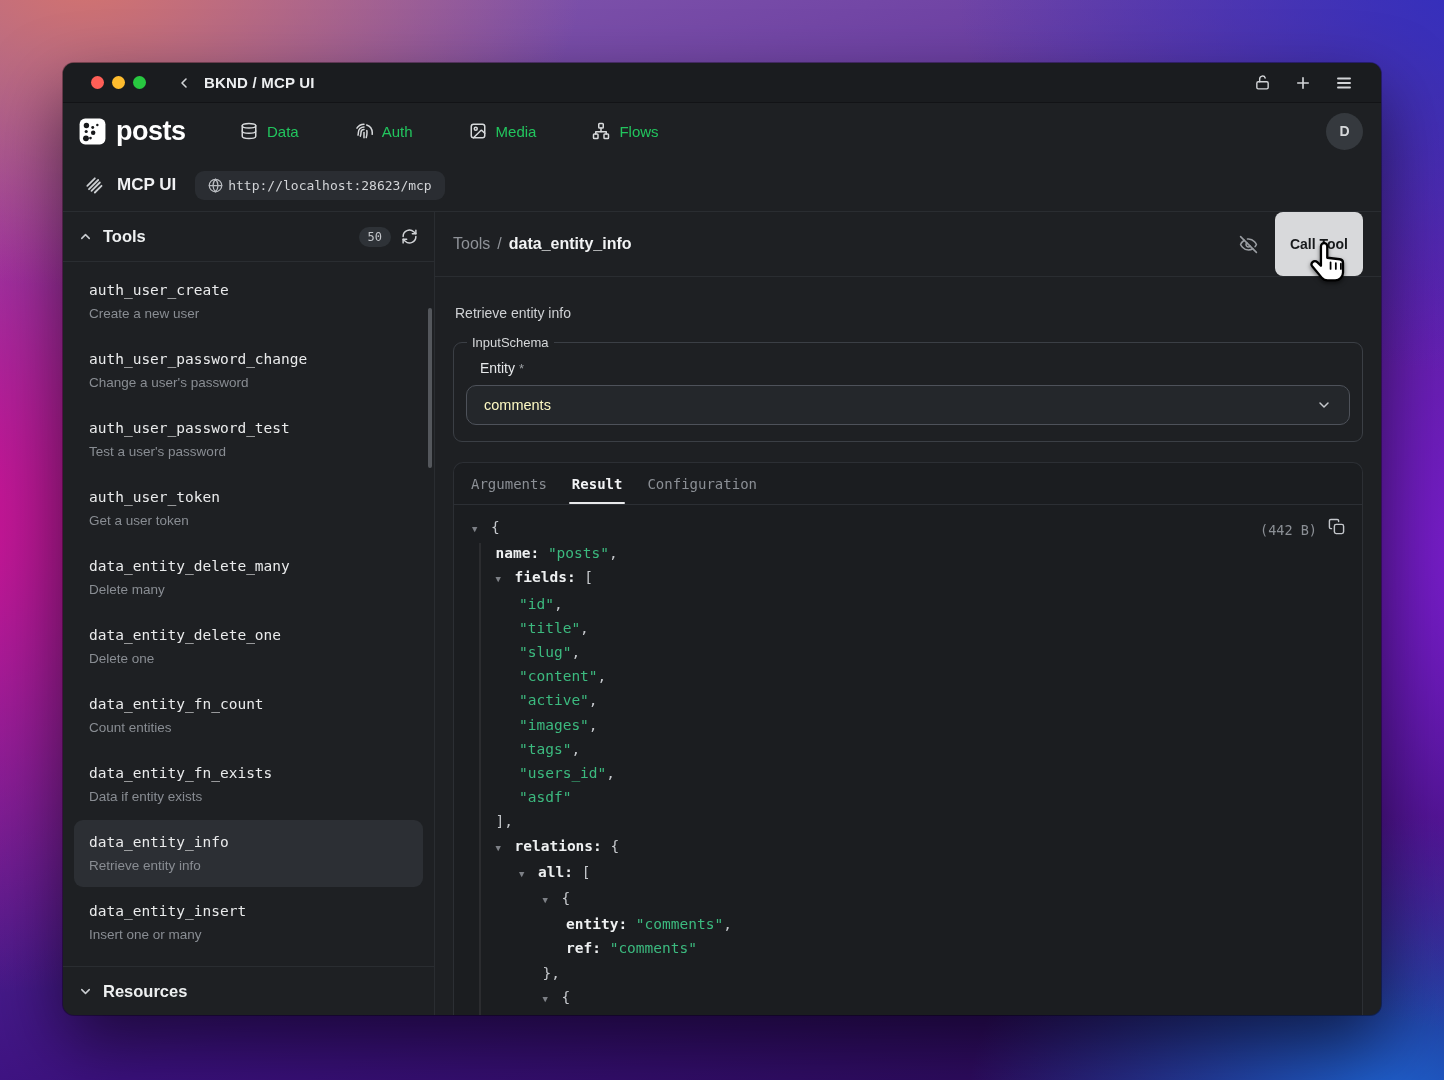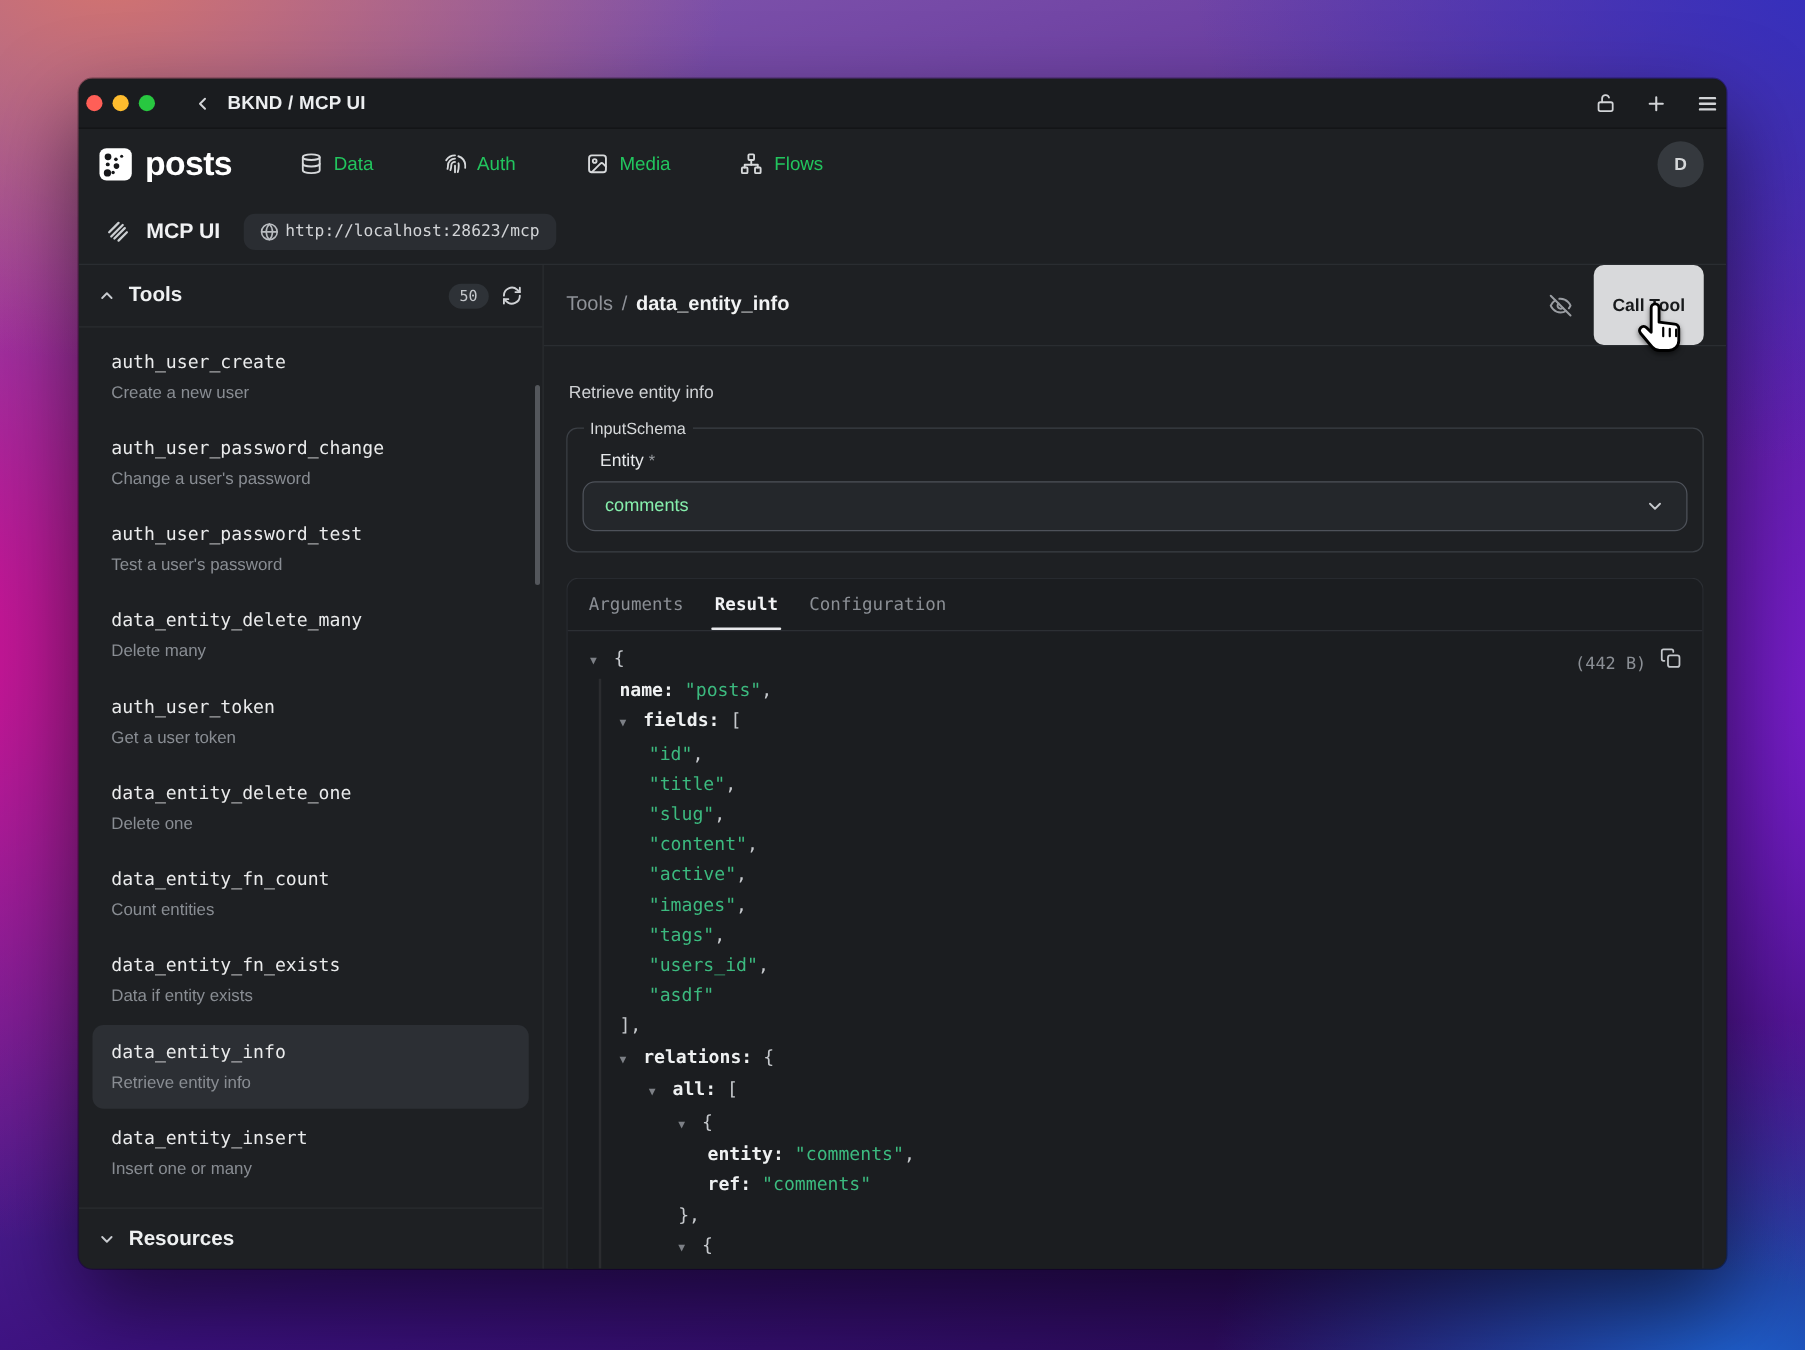--- a/index.html
+++ b/index.html
@@ -20,21 +20,21 @@
 
   .window{
     position:absolute; left:63px; top:63px; width:1318px; height:952px;
     background:#1e2023; border-radius:11px; overflow:hidden;
     box-shadow:0 30px 70px rgba(0,0,0,.55), 0 0 0 1px rgba(0,0,0,.35);
     display:flex; flex-direction:column;
   }
 
   
   .titlebar{ flex:0 0 40px; background:#1a1c1f; border-bottom:1px solid #121316;
-    display:flex; align-items:center; padding:0 6px; }
+    display:flex; align-items:center; padding:0 28px; }
   .traffic{ display:flex; gap:8px; }
   .tl{ width:13px; height:13px; border-radius:50%; }
   .back-btn{ margin-left:30px; display:flex; align-items:center; color:#d2d4d7; background:none; border:none; }
   .win-title{ margin-left:12px; font-size:15px; font-weight:700; color:#eceef0; letter-spacing:.2px; }
   .titlebar-right{ margin-left:auto; display:flex; align-items:center; gap:23px; color:#d2d4d7; }
   .titlebar-right svg{ display:block; }
 
   
   .navbar{ flex:0 0 56px; display:flex; align-items:center; padding:0 18px 0 16px; }
   .brand{ display:flex; align-items:center; gap:10px; width:161px; }
@@ -81,21 +81,21 @@
     padding:24px 15px; border-radius:8px; border:none; }
 
   .main-body{ flex:1; padding:18px 18px 0; display:flex; flex-direction:column; min-height:0; }
   .tool-description{ font-size:14px; color:#cfd1d4; margin:10px 0 14px 2px; }
 
   fieldset.schema{ border:1px solid #3b3f45; border-radius:9px; padding:2px 12px 16px; }
   fieldset.schema legend{ font-size:13px; color:#d6d8da; padding:0 5px; margin-left:1px; }
   .field-label{ font-size:14px; color:#e6e8ea; margin:8px 14px 9px; }
   .req{ color:#9b9ea3; margin-left:4px; font-size:13px; }
   .select{ height:40px; background:#24272b; border:1px solid #4e525a; border-radius:10px;
-    display:flex; align-items:center; padding:0 17px; font-size:14.5px; color:#86efac; cursor:default; }
+    display:flex; align-items:center; padding:0 17px; font-size:14.5px; color:#fef9c3; cursor:default; }
   .select svg{ margin-left:auto; color:#c6c9cd; }
 
   .result-panel{ margin-top:20px; flex:1; background:#1b1d20; border:1px solid #2c2f34; border-bottom:none;
     border-radius:10px 10px 0 0; display:flex; flex-direction:column; min-height:0; overflow:hidden; }
   .tabs{ flex:0 0 42px; border-bottom:1px solid #2c2f34; display:flex; gap:25px; padding:0 17px; }
   .tab{ font-family:"DejaVu Sans Mono","Liberation Mono",monospace; font-size:14px; color:#8b8f95;
     display:flex; align-items:center; position:relative; }
   .tab.active{ color:#f2f3f5; font-weight:700; }
   .tab.active::after{ content:''; position:absolute; left:-3px; right:-3px; bottom:0; height:2px; background:#e8e9eb; border-radius:1px; }
 
@@ -250,26 +250,26 @@
             </div>
             <div class="tool-item">
               <div class="tool-name">auth_user_password_change</div>
               <div class="tool-desc">Change a user's password</div>
             </div>
             <div class="tool-item">
               <div class="tool-name">auth_user_password_test</div>
               <div class="tool-desc">Test a user's password</div>
             </div>
             <div class="tool-item">
+              <div class="tool-name">auth_user_token</div>
+              <div class="tool-desc">Get a user token</div>
+            </div>
+            <div class="tool-item">
               <div class="tool-name">data_entity_delete_many</div>
               <div class="tool-desc">Delete many</div>
-            </div>
-            <div class="tool-item">
-              <div class="tool-name">auth_user_token</div>
-              <div class="tool-desc">Get a user token</div>
             </div>
             <div class="tool-item">
               <div class="tool-name">data_entity_delete_one</div>
               <div class="tool-desc">Delete one</div>
             </div>
             <div class="tool-item">
               <div class="tool-name">data_entity_fn_count</div>
               <div class="tool-desc">Count entities</div>
             </div>
             <div class="tool-item">

